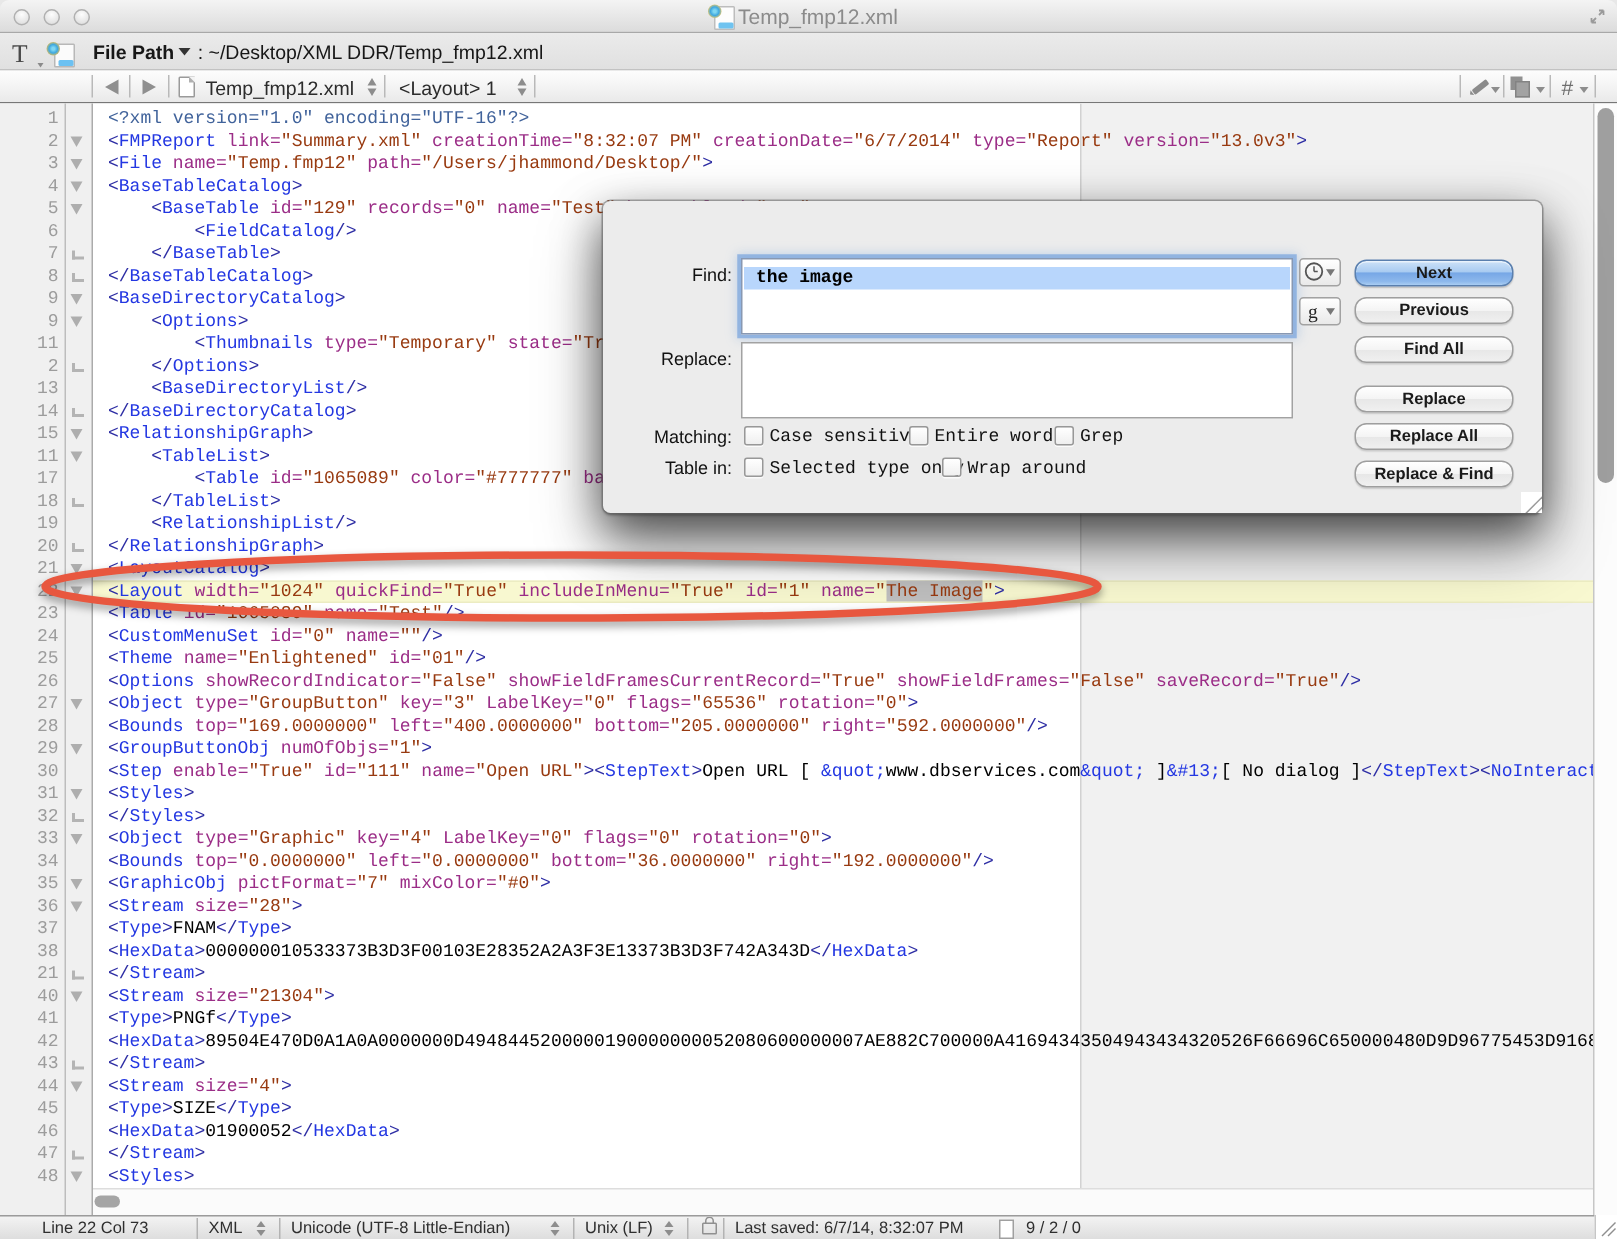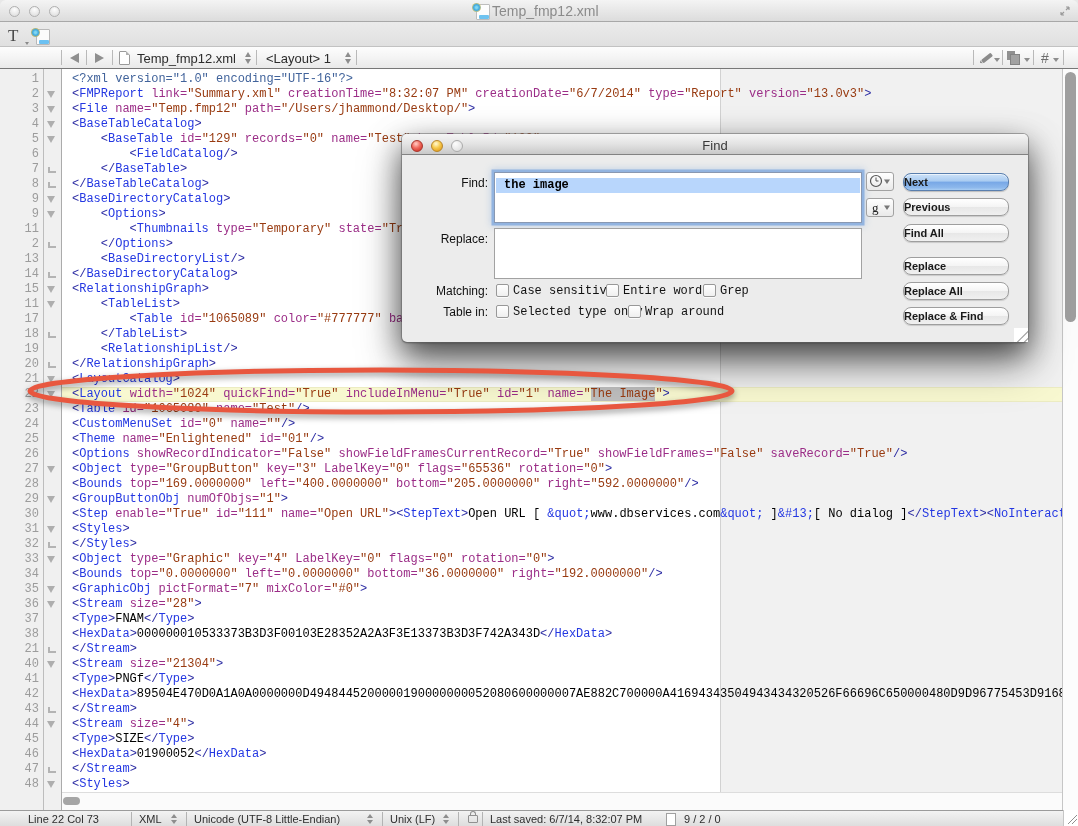--- a/index.html
+++ b/index.html
@@ -125,21 +125,21 @@
 #findfield{position:absolute;left:92px;top:38px;width:366px;height:49px;background:#fff;
   border:1px solid #8898b2;box-shadow:0 0 0 2.5px rgba(125,167,221,.75),0 0 7px 3px rgba(125,167,221,.4);}
 #findsel{position:absolute;left:1px;top:5px;width:364px;height:15px;background:#b8d6fc;}
 #findtext{position:absolute;left:9px;top:5px;font-family:"Liberation Mono",monospace;font-size:12px;
   line-height:15px;color:#000;font-weight:bold;}
 #replfield{position:absolute;left:92px;top:94px;width:366px;height:49px;background:#fff;border:1px solid #a2a2a2;}
 .sqbtn{position:absolute;left:464px;width:28px;height:19px;background:linear-gradient(180deg,#fff,#e9e9e9);
   border:1px solid #a2a2a2;border-radius:3px;box-sizing:border-box;}
 .btn{position:absolute;left:501px;width:106px;height:18px;border-radius:8px;
   background:linear-gradient(180deg,#ffffff 0%,#f4f4f4 50%,#e7e7e7 51%,#f0f0f0 100%);
-  border:1px solid #9e9e9e;box-sizing:border-box;font-size:11px;font-weight:bold;
+  border:1px solid #9e9e9e;box-sizing:border-box;text-align:center;font-size:11px;font-weight:bold;
   color:#1a1a1a;line-height:16px;box-shadow:0 1px 1px rgba(0,0,0,.15);}
 #btn-next{background:linear-gradient(180deg,#cde2f8 0%,#a9cbf1 45%,#77a7e6 50%,#8db8ec 85%,#a9cdf2 100%);
   border:1px solid #5a7fae;box-shadow:0 1px 1px rgba(0,0,0,.2),inset 0 1px 0 rgba(255,255,255,.6);}
 .cb{position:absolute;width:11px;height:11px;background:linear-gradient(180deg,#fff,#efefef);
   border:1px solid #989898;border-radius:2px;box-shadow:0 1px 0 rgba(255,255,255,.8);}
 .cbl{position:absolute;font-size:12px;color:#111;font-family:Liberation Mono, monospace;}
 #dgrip{position:absolute;right:0;bottom:0;width:14px;height:14px;background:#fff;overflow:hidden;}
 #dgrip i{position:absolute;width:22px;height:1px;background:#9a9a9a;transform:rotate(-45deg);}
 </style>
 </head>
@@ -152,20 +152,21 @@
   <div id="titleicon"></div>
   <div id="titletext">Temp_fmp12.xml</div>
   <div id="zoomic"><svg width="12" height="12">
         <path d="M2 10 L5 7 M2 10 L2 7 M2 10 L5 10 M10 2 L7 5 M10 2 L7 2 M10 2 L10 5" stroke="#9a9a9a" stroke-width="1.2" fill="none"></path>
       </svg></div>
 </div>
 
 <div id="pathbar">
   <div id="ticon">T</div>
   <div id="dicon"></div>
+  <div id="pathtext"><b>File Path</b><span class="dnarrow"></span> : ~/Desktop/XML DDR/Temp_fmp12.xml</div>
 </div>
 
 <div id="navbar">
   <div class="nsep" style="left:61px"></div>
   <div class="tri-l" style="left:70px"></div>
   <div class="nsep" style="left:86px"></div>
   <div class="tri-r" style="left:95px"></div>
   <div class="nsep" style="left:112px"></div>
   <div id="navdoc"></div>
   <div class="navtext" style="left:137px">Temp_fmp12.xml</div>
@@ -396,26 +397,20 @@
   <div class="stext" style="left:490px">Last saved: 6/7/14, 8:32:07 PM</div>
   <div id="sdoc"></div>
   <div class="stext" style="left:684px">9 / 2 / 0</div>
 </div>
 <div id="corner"><svg width="15" height="16">
       <line x1="4" y1="14" x2="13" y2="5" stroke="#8f8f8f"></line>
       <line x1="8" y1="14" x2="13" y2="9" stroke="#8f8f8f"></line>
     </svg></div>
 
 <div id="dialog">
-  <div id="dtitle">
-    <div class="dtl" id="dtl-r"></div>
-    <div class="dtl" id="dtl-y"></div>
-    <div class="dtl" id="dtl-g"></div>
-    <div class="txt">Find</div>
-  </div>
   <div class="dlabel" style="left:20px;top:42px;width:66px">Find:</div>
   <div id="findfield">
       <div id="findsel"></div>
       <div id="findtext">the image</div>
     </div>
   <div class="sqbtn" style="top:38px">
     <svg width="26" height="17">
         <circle cx="9" cy="8" r="5.5" fill="none" stroke="#555" stroke-width="1.2"></circle>
     <line x1="9" y1="8" x2="9" y2="4.5" stroke="#555"></line>
         <line x1="9" y1="8" x2="11.5" y2="8" stroke="#555"></line>

